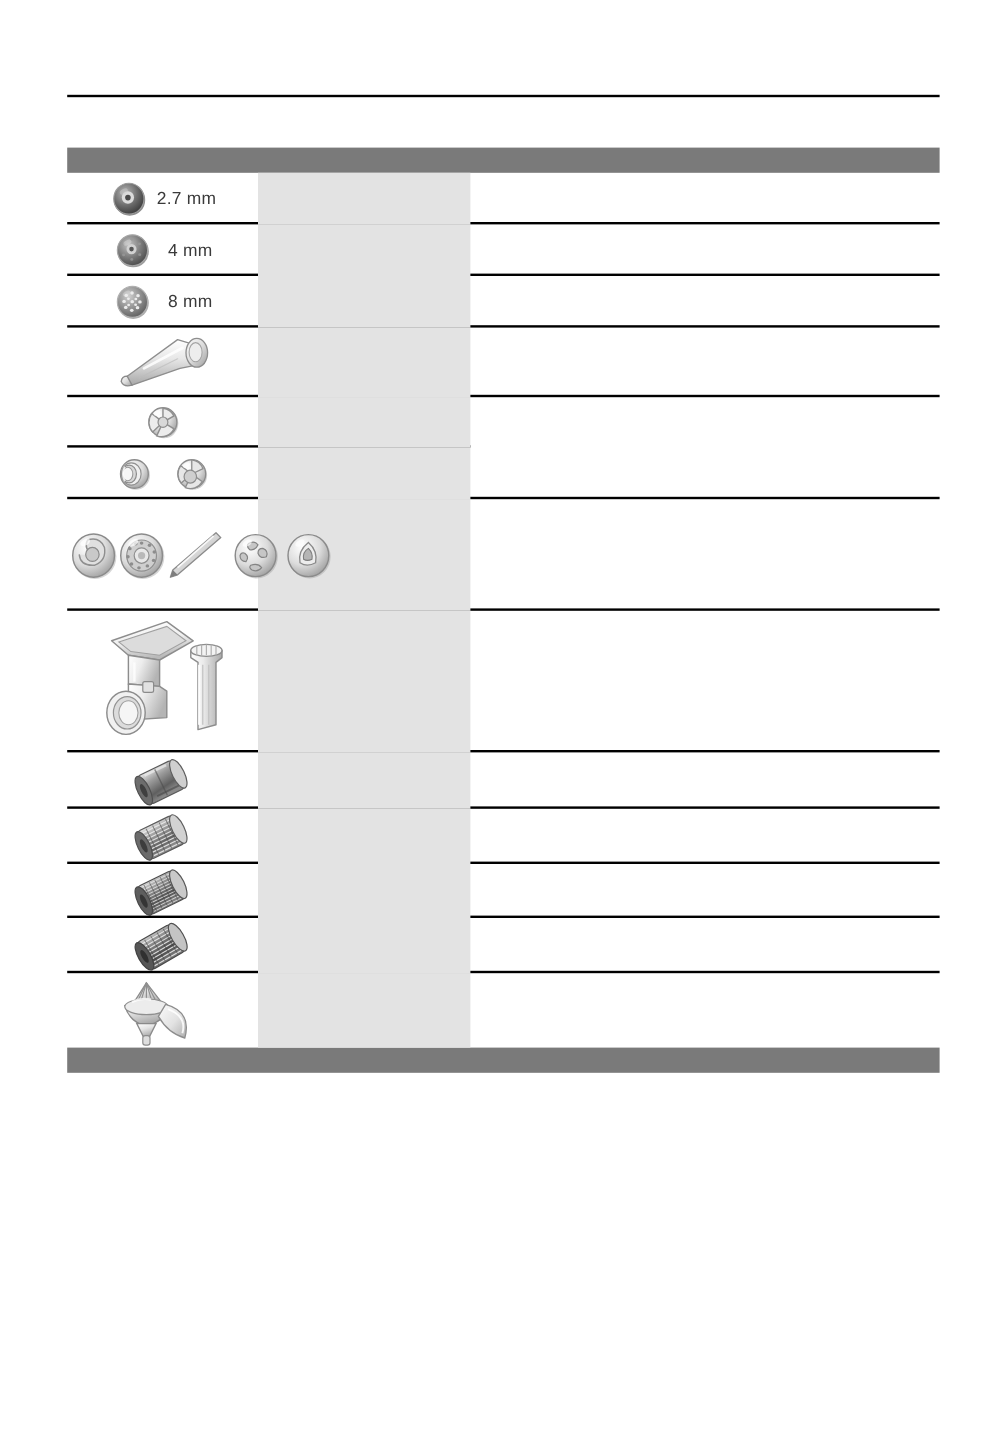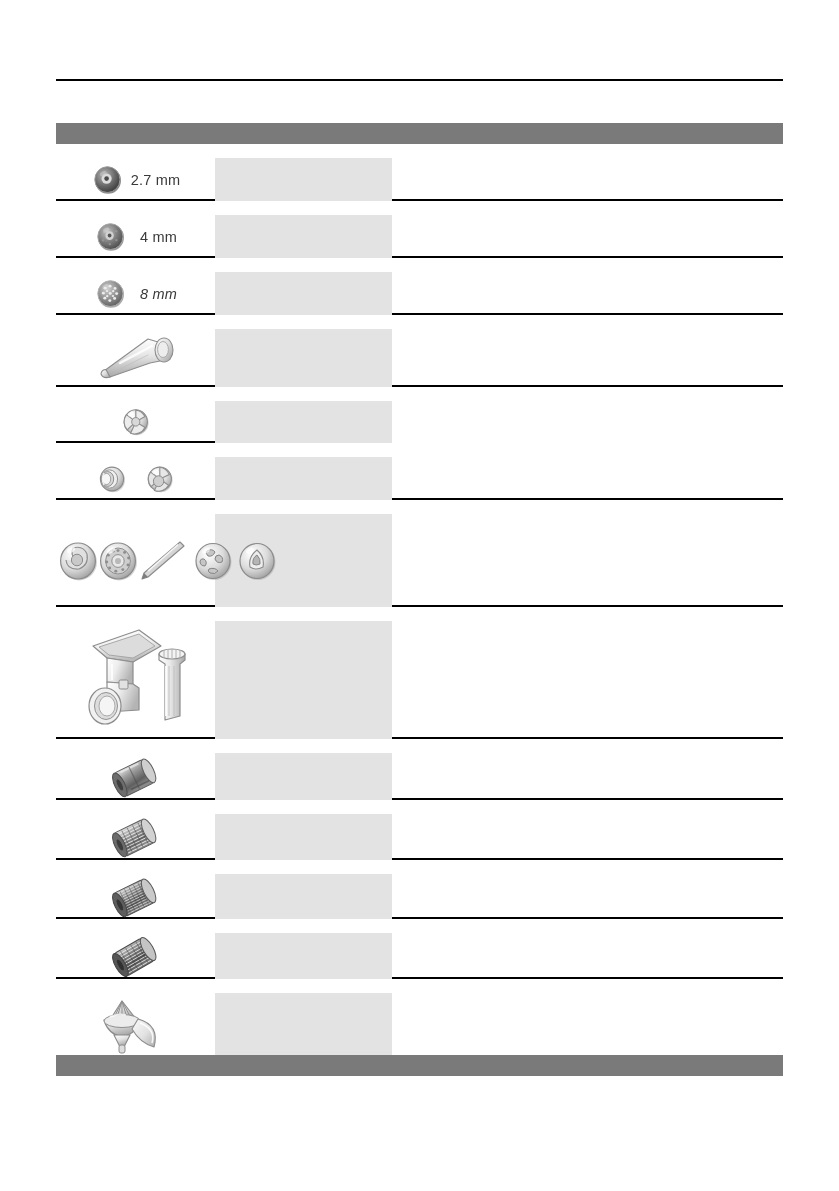--- a/index.html
+++ b/index.html
@@ -54,21 +54,20 @@
     position: relative;
     width: 727px;
   }
 
   .row {
     position: relative;
     width: 727px;
     box-sizing: border-box;
     display: flex;
     align-items: center;
-    margin-top: 14px;
   }
 
   
   .row::after {
     content: "";
     position: absolute;
     left: 0;
     bottom: 0;
     width: 727px;
     height: 1.6px;
@@ -216,21 +215,21 @@
           </div>
         </div>
         <div class="col-shade">
           <span></span>
         </div>
         <div class="col-desc">
           <span></span>
         </div>
       </div>
 
-      <div class="row" style="height:43px;font-style:italic;">
+      <div class="row" style="height:43px;">
         <div class="col-img">
           <div class="cell-inner">
             <span class="art-wrap">
               <svg class="art" width="34" height="34" viewBox="0 0 34 34">
                 <defs>
                   <radialGradient id="gdC" cx="38%" cy="32%" r="75%">
                     <stop offset="0%" stop-color="#cfcfcf"></stop>
                     <stop offset="55%" stop-color="#8e8e8e"></stop>
                     <stop offset="100%" stop-color="#5a5a5a"></stop>
                   </radialGradient>

